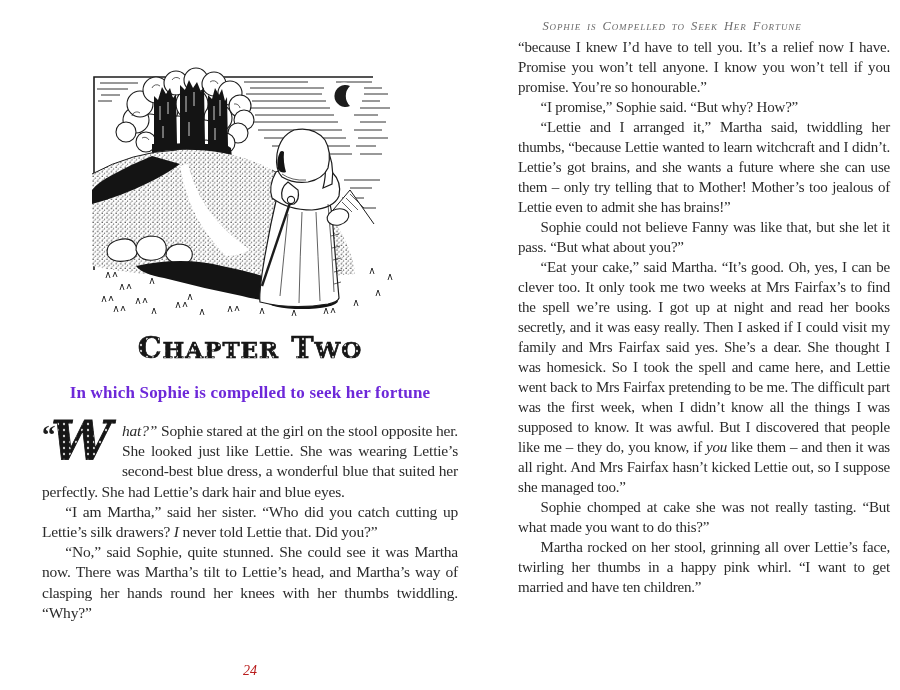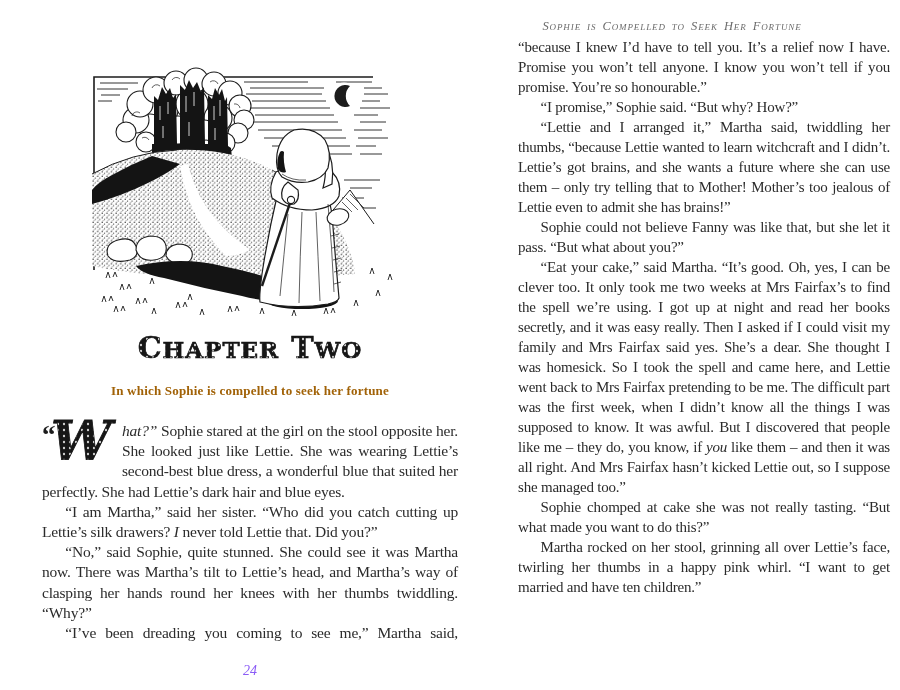--- a/index.html
+++ b/index.html
@@ -7,42 +7,42 @@
           font-family:"Liberation Serif",serif;color:#2b2b2b;}
   .page{position:absolute;top:0;height:690px;}
   .page-left{left:42px;width:416px;margin-top:32px;}
   .page-right{left:486px;width:372px;}
 
   .illus{position:absolute;left:50px;top:42px;width:308px;height:250px;overflow:visible;}
   svg{overflow:visible;}
 
   .chapter-heading{position:absolute;left:0;top:292px;width:416px;height:44px;}
   .subtitle{position:absolute;left:0;top:351px;width:416px;text-align:center;
-            font-weight:bold;font-size:13px;color:#a16207;letter-spacing:.2px;}
+            font-weight:bold;font-size:17px;color:#6d28d9;letter-spacing:.2px;}
 
   .body{text-align:justify;}
   .body-left{position:absolute;left:0;top:389px;width:416px;
              font-size:15.5px;line-height:20.2px;letter-spacing:-.2px;}
   .body-right{position:absolute;left:0;top:37px;width:372px;
               font-size:15px;line-height:20px;letter-spacing:-.2px;margin-left:32px;}
   .para{margin:0;padding:0;}
   .para.ind{text-indent:1.5em;}
   .para.jl{text-align-last:justify;}
   .it{font-style:italic;}
 
   .dropcap{float:left;width:76px;height:42px;margin:2px 4px 0 0;}
   .dc-quote{font-weight:bold;font-size:27px;line-height:.9;vertical-align:top;color:#1c1c1c;
             display:inline-block;}
   .dc-w{display:inline-block;width:50px;height:44px;vertical-align:top;margin-top:-2px;}
 
   .running-head{position:absolute;top:19px;left:0;width:372px;text-align:center;
                 font-style:italic;font-variant:small-caps;font-size:12.5px;
                 letter-spacing:.9px;word-spacing:2px;color:#6b6b6b;}
   .folio{position:absolute;left:0;width:100%;text-align:center;font-style:italic;
-         font-size:14px;color:#8b5cf6;}
+         font-size:14px;color:#b91c1c;}
   .folio-left{top:631px;}
   .folio-right{top:644px;}
 </style>
 </head>
 <body>
 
 <svg width="0" height="0" style="position:absolute" aria-hidden="true">
   <defs>
     <pattern id="stardots" width="6" height="6" patternUnits="userSpaceOnUse">
       <rect width="6" height="6" fill="#161616"></rect>
@@ -156,21 +156,20 @@
 
     <div class="subtitle">In which Sophie is compelled to seek her fortune</div>
 
     <div class="body body-left">
       <p class="para"><span class="dropcap"><span class="dc-quote">“</span><svg class="dc-w" viewBox="0 0 50 44">
               <text x="26" y="39" text-anchor="middle" font-family="DejaVu Serif, serif" font-weight="bold" font-style="italic" font-size="54" fill="url(#stardots)" stroke="#161616" stroke-width="0.8">W</text>
             </svg></span><span><span class="it">hat?” </span><span>Sophie stared at the girl on the stool opposite her. She looked just like Lettie. She was wearing Lettie’s second-best blue dress, a wonderful blue that suited her perfectly. She had Lettie’s dark hair and blue eyes.</span></span></p>
       <div>
           <p class="para ind"><span>“I am Martha,” said her sister. “Who did you catch cutting up Lettie’s silk drawers? </span><span class="it">I</span><span> never told Lettie that. Did you?”</span></p>
           <p class="para ind"><span>“No,” said Sophie, quite stunned. She could see it was Martha now. There was Martha’s tilt to Lettie’s head, and Martha’s way of clasping her hands round her knees with her thumbs twiddling. “Why?”</span></p>
-          <p class="para ind jl"><span>“I’ve been dreading you coming to see me,” Martha said,</span></p>
         </div>
     </div>
 
     <div class="folio folio-left">24</div>
   </div>
 
   <div class="page page-right">
     <div class="running-head">Sophie is Compelled to Seek Her Fortune</div>
     <div class="body body-right">
       <div>

